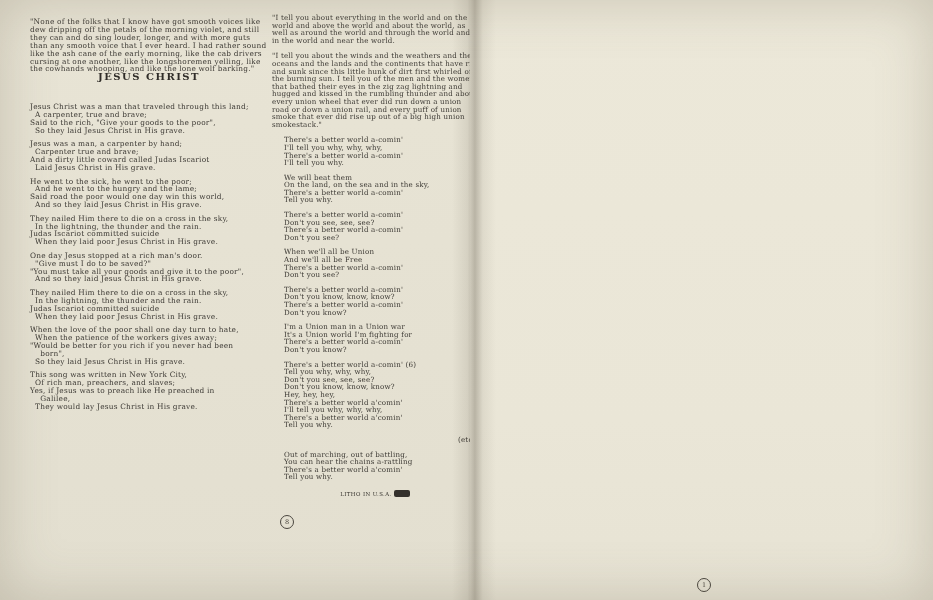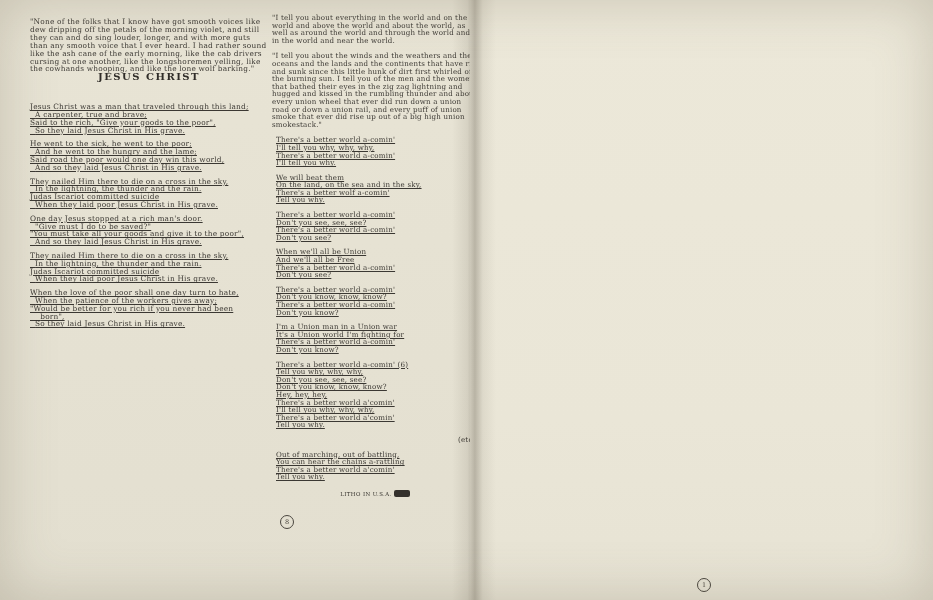--- a/index.html
+++ b/index.html
@@ -11,51 +11,55 @@
   }
   .page{position:absolute;top:0;height:600px;}
   #left-page{left:0;width:470px;background:linear-gradient(180deg,#e8e4d5 0%,#e5e1d2 60%,#e3dfd0 100%);}
   #right-page{left:470px;width:463px;background:linear-gradient(180deg,#ece8d9 0%,#eae6d7 70%,#e7e3d4 100%);}
   #spine{position:absolute;left:452px;top:0;width:44px;height:600px;
     background:linear-gradient(90deg,rgba(70,62,48,0) 0%,rgba(70,62,48,0.10) 35%,rgba(70,62,48,0.30) 52%,rgba(70,62,48,0.08) 70%,rgba(70,62,48,0) 100%);
     pointer-events:none;}
   #vignette{position:absolute;inset:0;box-shadow:inset 0 0 55px rgba(110,100,78,0.28);pointer-events:none;}
 
   .prose{white-space:normal;}
-  .verse{white-space:pre-wrap;text-decoration:underline;}
+  .verse{white-space:pre-wrap;}
 
   
   #l-col1{position:absolute;left:30px;top:18px;width:238px;font-size:7.4px;line-height:7.9px;letter-spacing:0.2px;}
   #l-col1 .song-head{text-align:center;font-weight:bold;letter-spacing:1.5px;font-size:10px;color:#2f2c28;margin-bottom:22px;}
   #l-col1 .stanza{margin-bottom:6px;line-height:7.8px;}
   #l-col1 .footnote{margin-top:15px;}
 
   .circled-num{position:absolute;width:12px;height:12px;border:1px solid #4a463f;border-radius:50%;
     display:flex;align-items:center;justify-content:center;font-size:6.5px;color:#4a463f;}
 
   
   #l-col2{position:absolute;left:272px;top:14px;width:206px;font-size:7.1px;line-height:7.6px;letter-spacing:0.2px;}
   #l-col2 .para{margin-bottom:8px;}
-  #l-col2 .verse{margin-bottom:7px;margin-left:4px;}
+  #l-col2 .verse{margin-bottom:7px;margin-left:12px;}
   #l-col2 .etc{margin:7px 0 7px 4px;text-align:right;}
   #l-col2 .litho-row{margin-top:10px;text-align:center;font-size:5.4px;letter-spacing:0.4px;color:#34312c;}
   .union-bug{display:inline-block;width:16px;height:7px;background:#34312c;border-radius:2px;vertical-align:middle;margin-left:2px;position:relative;top:-1px;}
 </style>
 </head>
 <body>
 
 <div class="page" id="left-page">
 
   <div id="l-col1">
     <div class="prose">"None of the folks that I know have got smooth voices like dew dripping off the petals of the morning violet, and still they can and do sing louder, longer, and with more guts than any smooth voice that I ever heard. I had rather sound like the ash cane of the early morning, like the cab drivers cursing at one another, like the longshoremen yelling, like the cowhands whooping, and like the lone wolf barking."</div>
     <div class="song-head">JESUS CHRIST</div>
     <div class="verse stanza">Jesus Christ was a man that traveled through this land;
   A carpenter, true and brave;
 Said to the rich, "Give your goods to the poor",
   So they laid Jesus Christ in His grave.</div>
+    <div class="verse stanza">Jesus was a man, a carpenter by hand;
+  Carpenter true and brave;
+And a dirty little coward called Judas Iscariot
+  Laid Jesus Christ in His grave.</div>
     <div class="verse stanza">He went to the sick, he went to the poor;
   And he went to the hungry and the lame;
 Said road the poor would one day win this world,
   And so they laid Jesus Christ in His grave.</div>
     <div class="verse stanza">They nailed Him there to die on a cross in the sky,
   In the lightning, the thunder and the rain.
 Judas Iscariot committed suicide
   When they laid poor Jesus Christ in His grave.</div>
     <div class="verse stanza">One day Jesus stopped at a rich man's door.
   "Give must I do to be saved?"
@@ -63,34 +67,39 @@
   And so they laid Jesus Christ in His grave.</div>
     <div class="verse stanza">They nailed Him there to die on a cross in the sky,
   In the lightning, the thunder and the rain.
 Judas Iscariot committed suicide
   When they laid poor Jesus Christ in His grave.</div>
     <div class="verse stanza">When the love of the poor shall one day turn to hate,
   When the patience of the workers gives away;
 "Would be better for you rich if you never had been
     born",
   So they laid Jesus Christ in His grave.</div>
+    <div class="verse stanza">This song was written in New York City,
+  Of rich man, preachers, and slaves;
+Yes, if Jesus was to preach like He preached in
+    Galilee,
+  They would lay Jesus Christ in His grave.</div>
   </div>
 
   <div class="circled-num" style="left:280px;top:515px;">8</div>
 
   <div id="l-col2">
     <div class="prose para">"I tell you about everything in the world and on the world and above the world and about the world, as well as around the world and through the world and in the world and near the world.</div>
     <div class="prose para">"I tell you about the winds and the weathers and the oceans and the lands and the continents that have riz and sunk since this little hunk of dirt first whirled off the burning sun.  I tell you of the men and the women that bathed their eyes in the zig zag lightning and hugged and kissed in the rumbling thunder and about every union wheel that ever did run down a union road or down a union rail, and every puff of union smoke that ever did rise up out of a big high union smokestack."</div>
     <div class="verse">There's a better world a-comin'
 I'll tell you why, why, why,
 There's a better world a-comin'
 I'll tell you why.</div>
     <div class="verse">We will beat them
 On the land, on the sea and in the sky,
-There's a better wolf a-comin'
+There's a better world a-comin'
 Tell you why.</div>
     <div class="verse">There's a better world a-comin'
 Don't you see, see, see?
 There's a better world a-comin'
 Don't you see?</div>
     <div class="verse">When we'll all be Union
 And we'll all be Free
 There's a better world a-comin'
 Don't you see?</div>
     <div class="verse">There's a better world a-comin'

